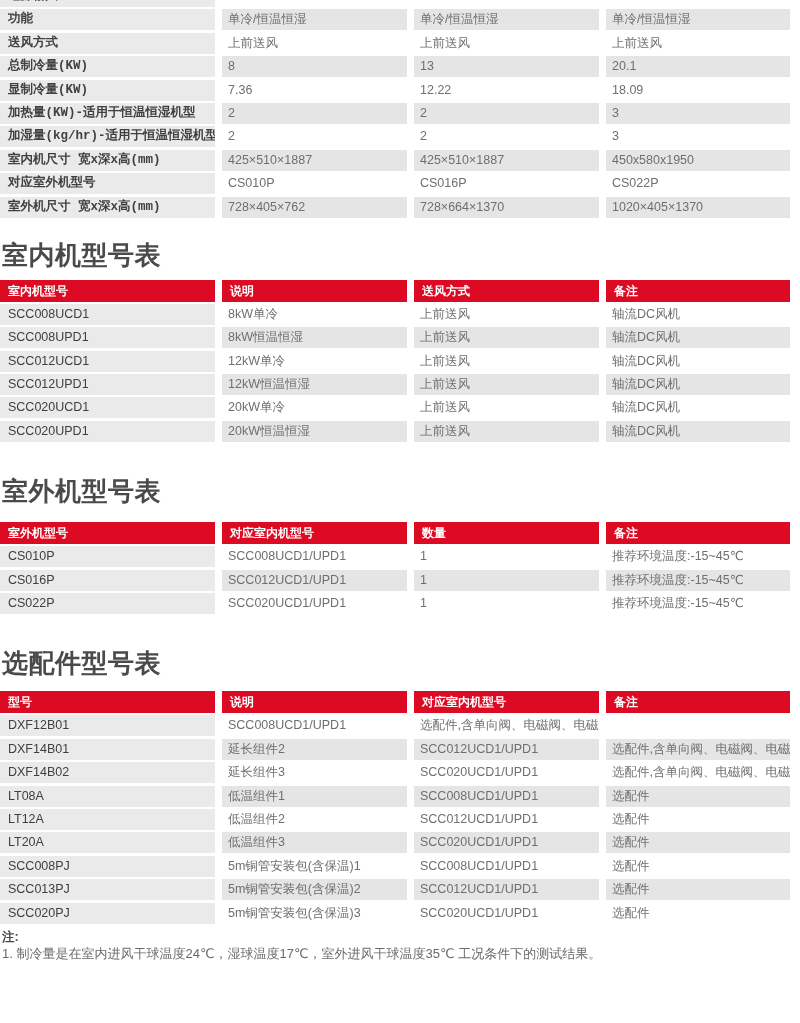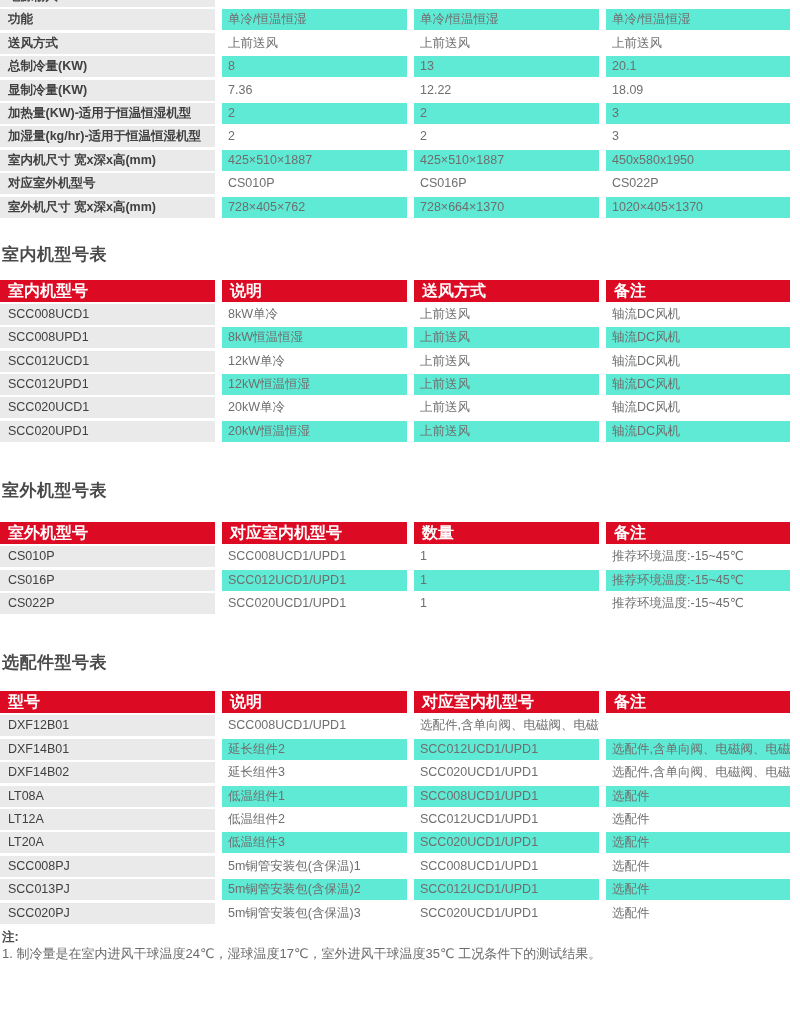--- a/index.html
+++ b/index.html
@@ -27,38 +27,38 @@
     background:#fff;
     overflow:hidden;
     white-space:nowrap;
   }
   .c.label{
     background:#eaeaea;
     color:#404040;
     font-weight:400;
     padding-left:8px;
   }
-  .spec .c.label{font-weight:600;}
-  .trow.shaded .c.val{background:#5eead4;}
+  .spec .c.label{font-weight:600;font-family:Liberation Mono, monospace;}
+  .trow.shaded .c.val{background:#e5e5e5;}
   
   .trow.thead{height:22px;margin-bottom:2.4px;}
   .trow.thead .c{
     background:var(--red);
     color:#ffffff;
     font-weight:700;
-    font-size:16px;
+    font-size:12px;
     line-height:22px;
     padding-left:8px;
   }
   
   .clip{height:7px;overflow:hidden;margin-bottom:2.4px;}
   .clip .trow{margin-top:-14px;margin-bottom:0;}
   
   .sec-title{
-    font-size:17px;
+    font-size:26px;
     font-weight:700;
     color:#4a4a4a;
     letter-spacing:0.5px;
     line-height:30px;
     margin-left:2px;
   }
   .sec-title.t1{margin-top:22px;margin-bottom:10px;}
   .sec-title.t2{margin-top:34px;margin-bottom:16px;}
   .sec-title.t3{margin-top:34px;margin-bottom:13px;}
   

